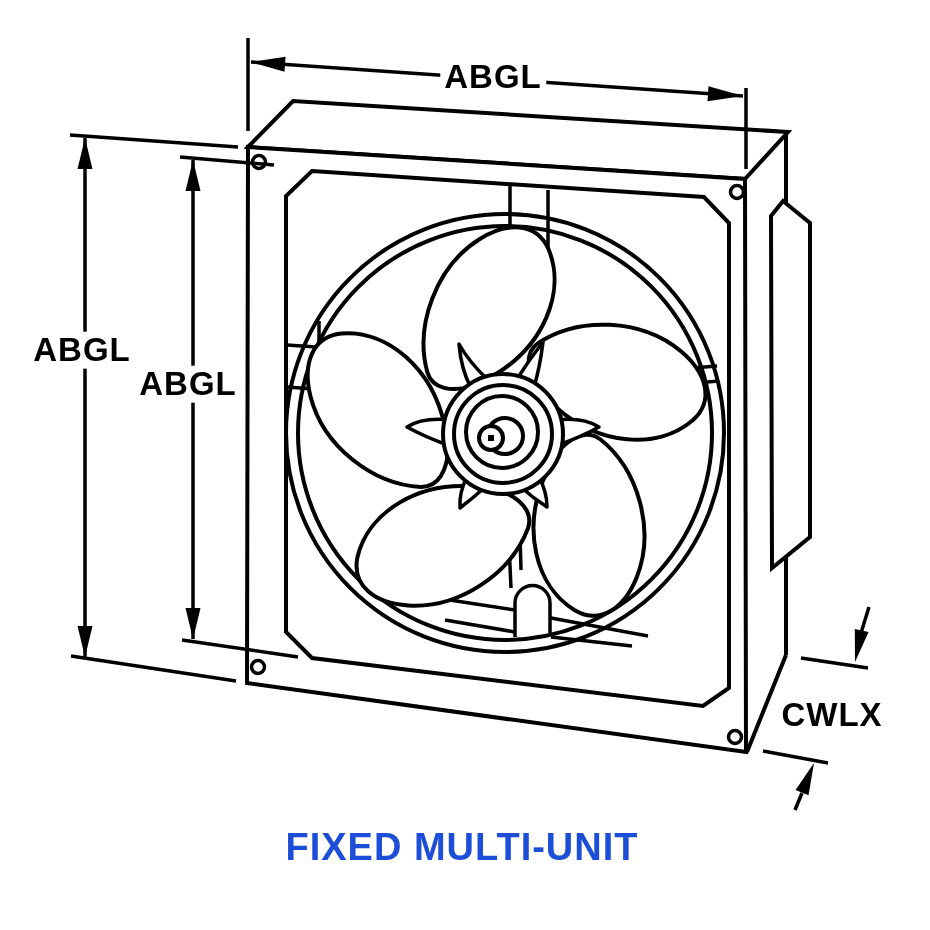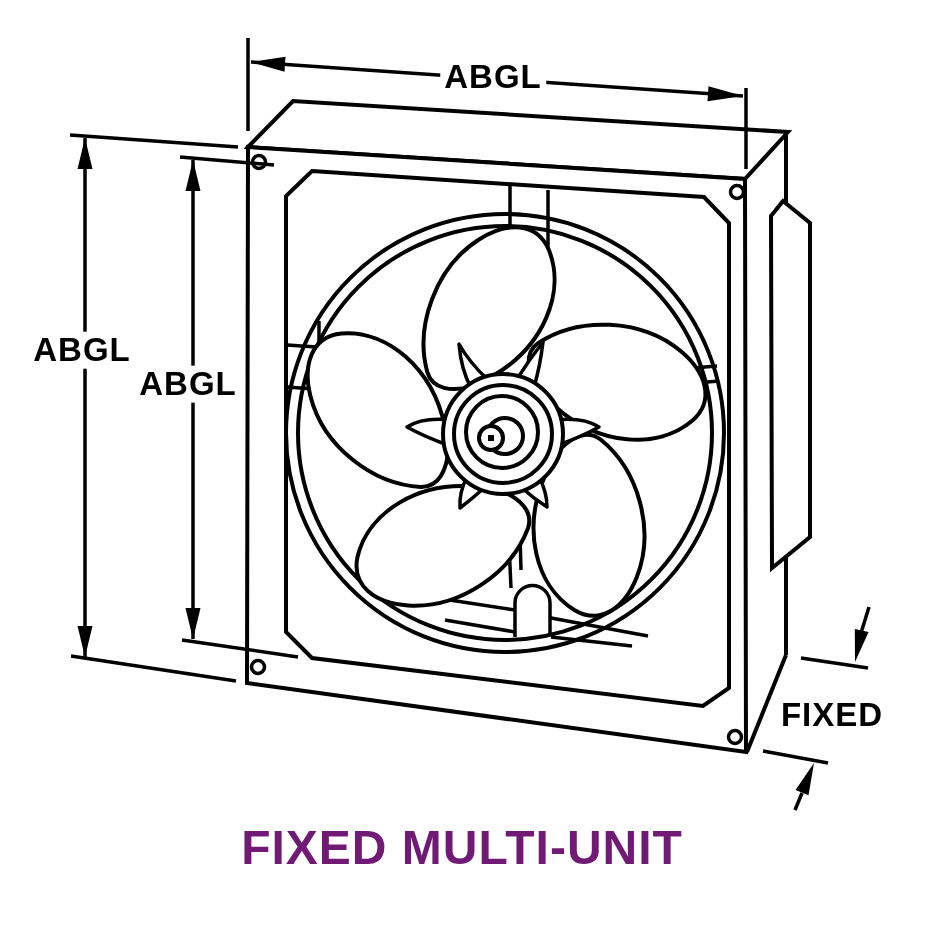--- a/index.html
+++ b/index.html
@@ -30,23 +30,23 @@
     font-weight: bold;
     font-size: 33px;
     letter-spacing: 1px;
     padding: 1px 4px;
     white-space: nowrap;
     line-height: 1.05;
   }
   .diagram-title {
     position: absolute;
     transform: translate(-50%, -50%);
-    color: #701a75;
+    color: #1d4ed8;
     font-weight: bold;
-    font-size: 48px;
+    font-size: 38px;
     letter-spacing: 1px;
     white-space: nowrap;
   }
 </style>
 </head>
 <body>
 
 <div class="stage">
 
   <svg width="930" height="930" viewBox="0 0 930 930" fill="none" stroke="#000000" stroke-width="4">
@@ -161,17 +161,17 @@
       <polygon points="814,763 795.5,790.1 808.5,795.3" fill="#000000" stroke="none"></polygon>
     </g>
   </svg>
 
   <div class="dim-label" style="left:493px; top:77px;">ABGL</div>
 
   <div class="dim-label" style="left:82px; top:350px;">ABGL</div>
 
   <div class="dim-label" style="left:188px; top:384px;">ABGL</div>
 
-  <div class="dim-label" style="left:832px; top:715px;">FIXED</div>
+  <div class="dim-label" style="left:832px; top:715px;">CWLX</div>
 
   <div class="diagram-title" style="left:462px; top:847px;">FIXED MULTI-UNIT</div>
 
 </div>
 
 </body></html>

